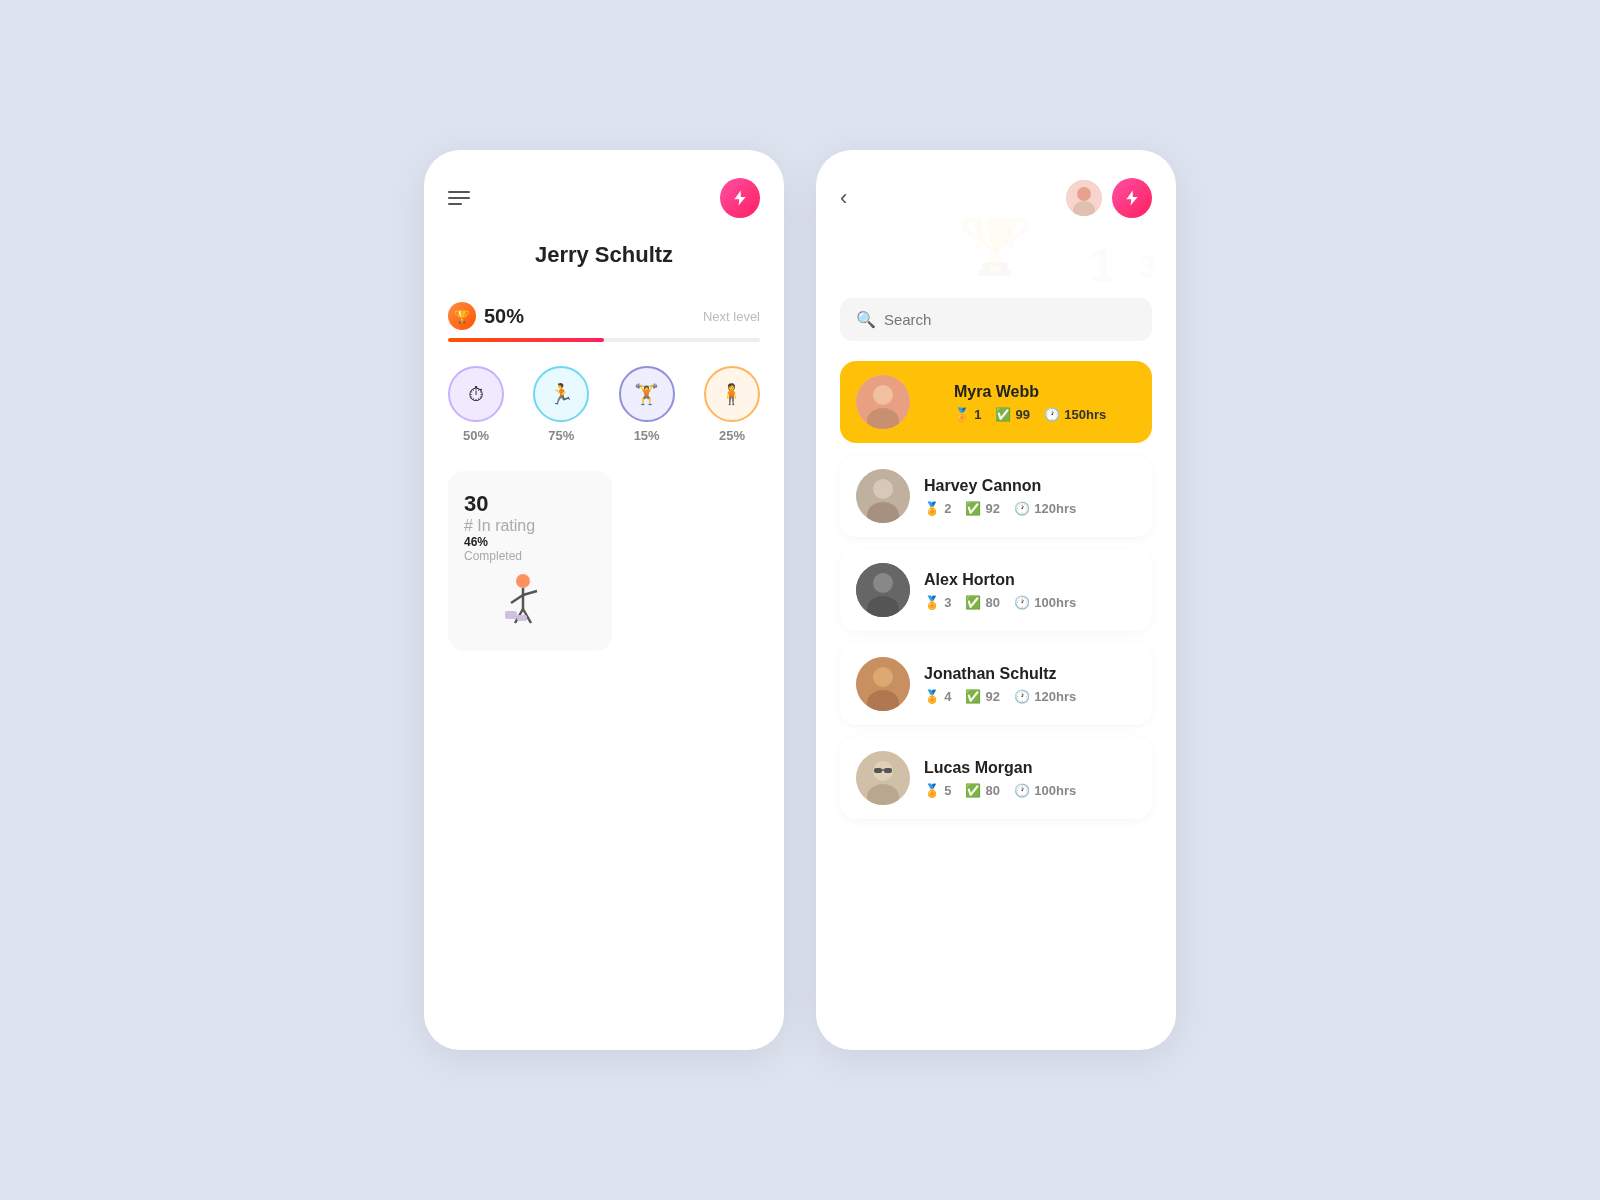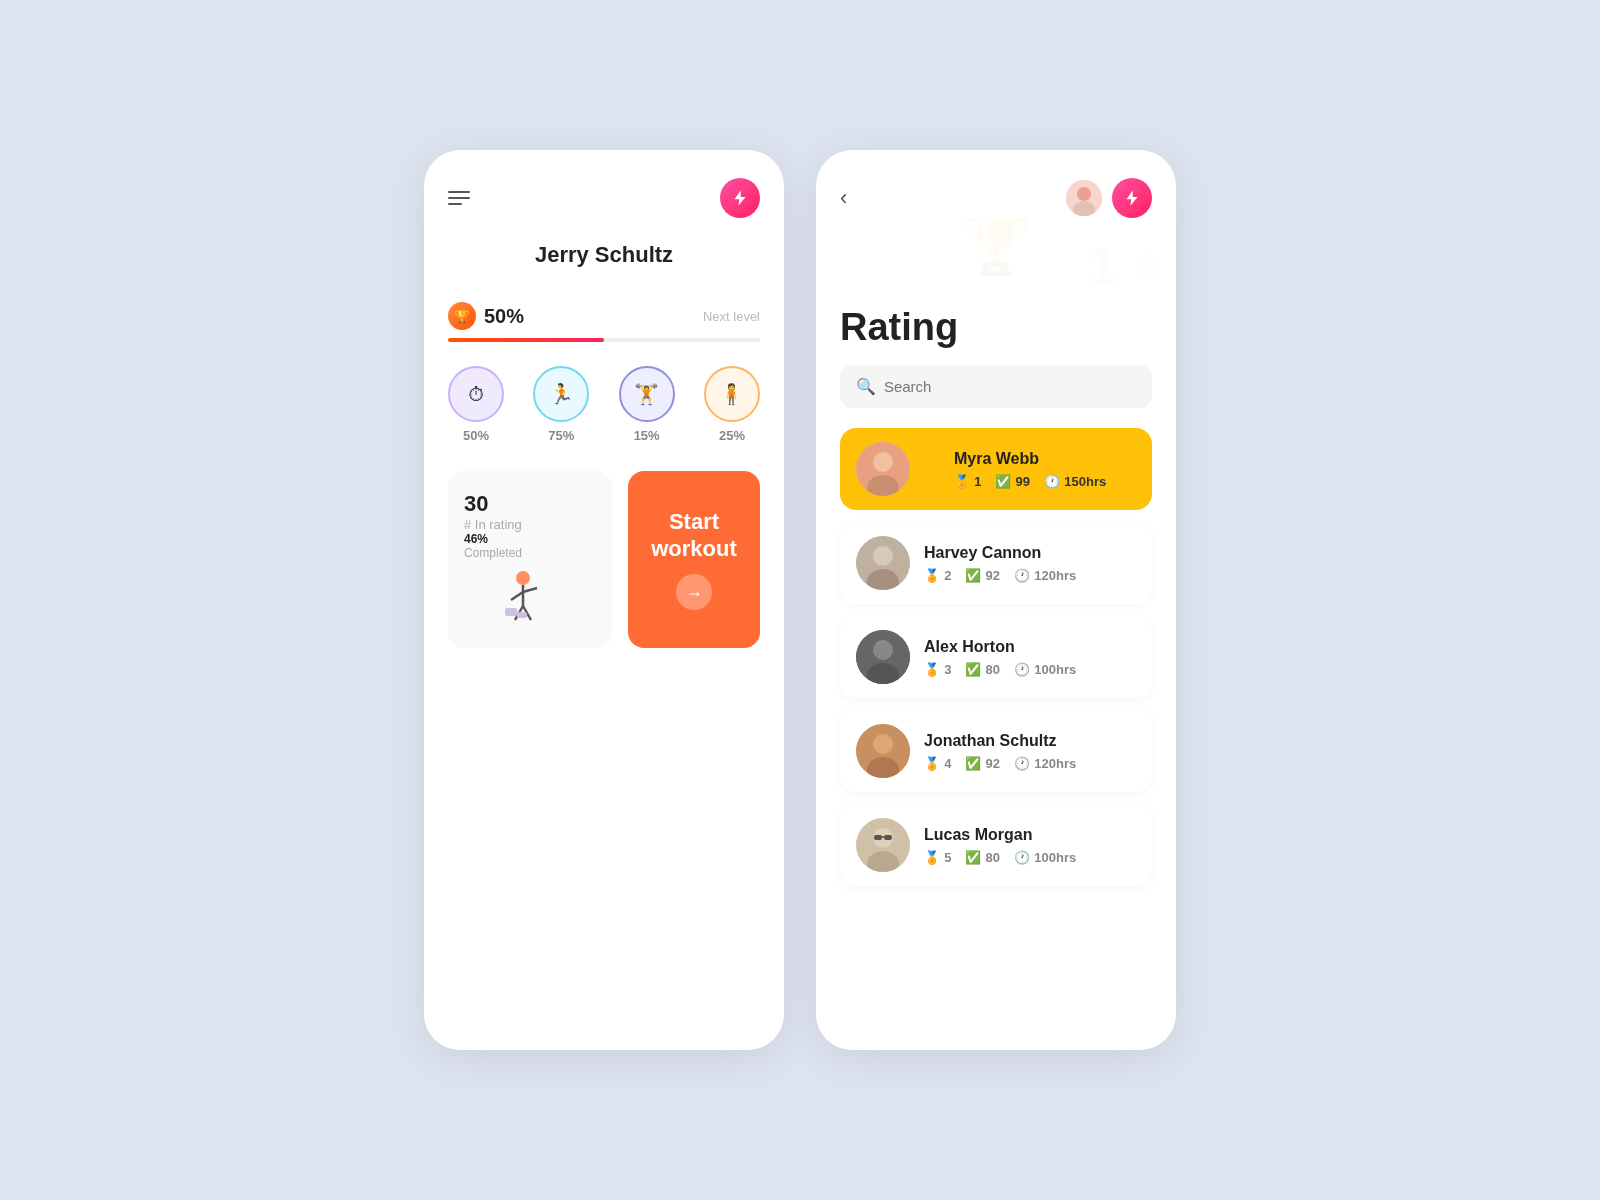--- a/index.html
+++ b/index.html
@@ -106,21 +106,21 @@
     .activity-circle.indigo { background: #eeeeff; border: 2px solid #9090dd; }
     .activity-circle.orange { background: #fff5e8; border: 2px solid #ffb560; }
     .activity-pct { font-size: 13px; color: #888; font-weight: 600; }
 
     .bottom-cards { display: flex; gap: 16px; }
     .stats-card {
       flex: 1; background: #f9f9f9; border-radius: 16px; padding: 20px 16px;
       display: flex; flex-direction: column; 
     }
     .card-stat-num { font-size: 22px; font-weight: 700; color: #222; }
-    .card-stat-label { font-size: 13px; color: #aaa; }
+    .card-stat-label { font-size: 16px; color: #aaa; }
     .card-stat-sub { font-size: 12px; font-weight: 700; color: #222; }
     .card-stat-sub-label { font-size: 12px; color: #aaa; }
     .card-illustration {
       margin-top: 8px;
       height: 60px;
       display: flex; align-items: center; justify-content: center;
     }
 
     .start-card {
       flex: 1; background: #ff6b35;
@@ -283,24 +283,20 @@
           <line x1="28" y1="24" x2="42" y2="20" stroke="#555" stroke-width="2.5"></line>
           <line x1="28" y1="38" x2="20" y2="52" stroke="#555" stroke-width="2.5"></line>
           <line x1="28" y1="38" x2="36" y2="52" stroke="#555" stroke-width="2.5"></line>
           <rect x="10" y="40" width="12" height="8" rx="2" fill="#d0c0e0"></rect>
           <rect x="22" y="44" width="10" height="6" rx="2" fill="#d0c0e0"></rect>
         </svg>
       </div>
     </div>
 
     <div style="flex:1; display:flex; flex-direction:column; gap:16px;">
-      <div class="start-card">
-        <div class="start-label">Start workout</div>
-        <div class="arrow-btn">→</div>
-      </div>
     </div>
   </div>
 
 </div>
 
 <div class="phone">
 
   <div class="right-header">
     <div class="back-btn">‹</div>
     <div class="right-header-icons">
@@ -322,21 +318,20 @@
   <div class="trophy-banner">
     <div class="trophy-bg">
 
       <div style="font-size:60px; opacity:0.18; position:absolute; top:-10px; left:50%; transform:translateX(-50%);">🏆</div>
 
       <div style="position:absolute; right:60px; top:20px; font-size:48px; font-weight:900; color:#ccc; opacity:0.25;">1</div>
       <div style="position:absolute; right:20px; top:30px; font-size:32px; font-weight:900; color:#ccc; opacity:0.20;">3</div>
     </div>
   </div>
 
-  <div class="rating-title">Rating</div>
 
   <div class="search-bar">
     <span class="search-icon">🔍</span>
     <input class="search-input" type="text" placeholder="Search" style="">
   </div>
 
   <div class="rating-list">
 
     <div class="rating-card gold">
       <div class="rating-avatar bg-pink">

